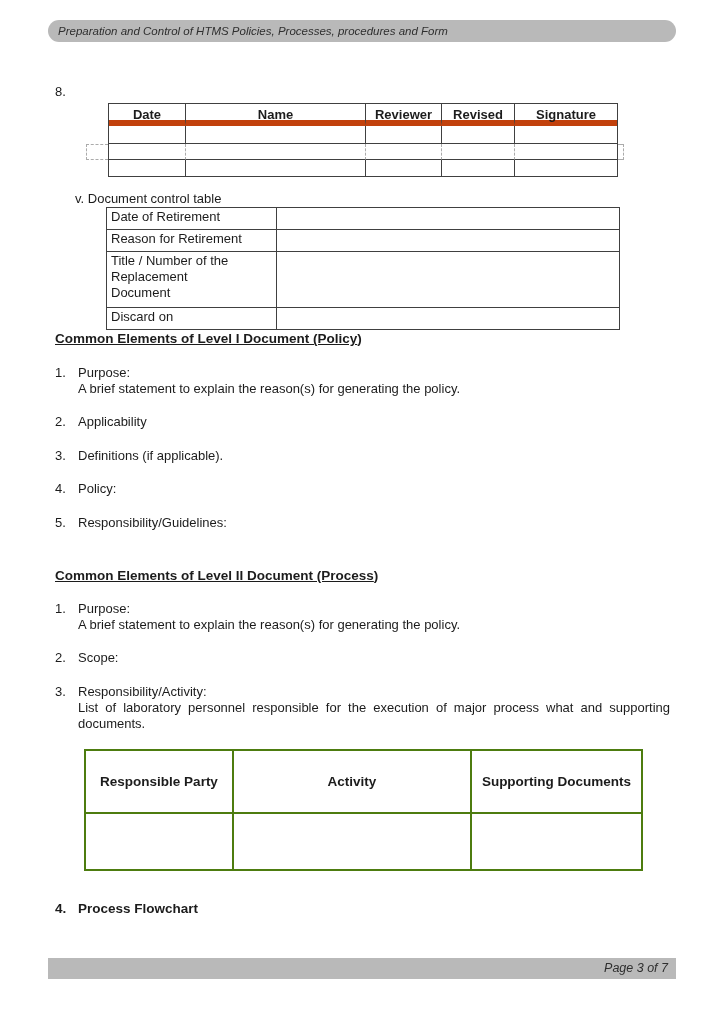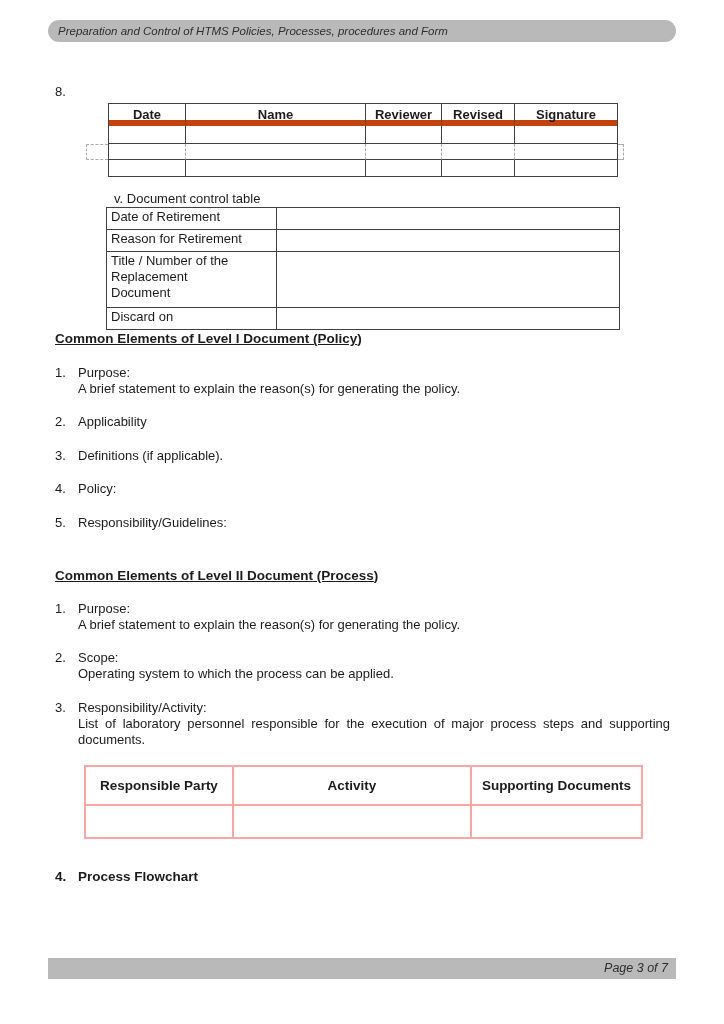--- a/index.html
+++ b/index.html
@@ -36,21 +36,21 @@
   .t1 .r1c { height:18px; border-bottom:1px solid #404040; }
   .t1 > div.r2c { height:16px; border-bottom:1px solid #404040; border-right:1px dashed #ababab; }
   .t1 .r3c { height:16px; }
   .t1 > div:nth-child(5n) { border-right:none; }
   .stub { position:absolute; top:41px; height:16px; box-sizing:border-box;
           border-top:1px dashed #ababab; border-bottom:1px dashed #ababab; }
   .sl { left:-22px; width:22px; border-left:1px dashed #ababab; }
   .sr { right:-6px; width:6px; border-right:1px dashed #ababab; }
 
   
-  .caption { margin-left:114px; margin-top:14px; font-size:13px; line-height:16px; }
+  .caption { margin-left:75px; margin-top:14px; font-size:13px; line-height:16px; }
   .ct { border-collapse:collapse; margin-left:106px; width:514px; table-layout:fixed; }
   .ct td {
     border:1px solid #404040; font-size:13px; line-height:16px;
     padding:1px 4px; vertical-align:top;
   }
   .ct .lbl { white-space:pre-line; }
   .ct tr.h19 td { height:19px; }
   .ct tr.h53 td { height:53px; }
   .ct tr.h20 td { height:20px; }
 
@@ -58,21 +58,21 @@
   .shead { margin-left:55px; font-weight:700; font-size:13.5px; line-height:17px; }
   .mt36 { margin-top:36px; }
   .u { text-decoration:underline; }
   .li { display:flex; margin-left:55px; width:615px; font-size:13px; line-height:16px; }
   .num { flex:0 0 23px; width:23px; }
   .mt17 { margin-top:17px; } .mt18 { margin-top:18px; }
   .justify { text-align:justify; }
 
   
   .rt { border-collapse:collapse; margin-left:84px; margin-top:17px; width:557px; table-layout:fixed; }
-  .rt th, .rt td { border:2px solid #fca5a5; padding:0 4px; }
+  .rt th, .rt td { border:2px solid #4d7c0f; padding:12px 4px; }
   .rt th { height:37px; font-size:13.5px; font-weight:700; text-align:center; vertical-align:middle; }
   .rt td { height:31px; }
 
   .fh { margin-top:30px; font-weight:700; font-size:13.5px; }
 </style>
 </head>
 <body>
 
 <div class="page">
 
@@ -187,28 +187,27 @@
       <span class="num">1.</span>
       <div>
         <div>Purpose:</div>
         <div>A brief statement to explain the reason(s) for generating the policy.</div>
       </div>
     </div>
     <div class="li mt17">
       <span class="num">2.</span>
       <div>
         <div>Scope:</div>
-        <div>Operating system to which the process can be applied.</div>
       </div>
     </div>
     <div class="li mt18">
       <span class="num">3.</span>
       <div style="flex:1">
         <div>Responsibility/Activity:</div>
-        <div class="justify">List of laboratory personnel responsible for the execution of major process steps and supporting documents.</div>
+        <div class="justify">List of laboratory personnel responsible for the execution of major process what and supporting documents.</div>
       </div>
     </div>
 
     <table class="rt">
       <colgroup>
           <col style="width:148px">
           <col style="width:238px">
           <col style="width:171px">
         </colgroup>
       <thead>

